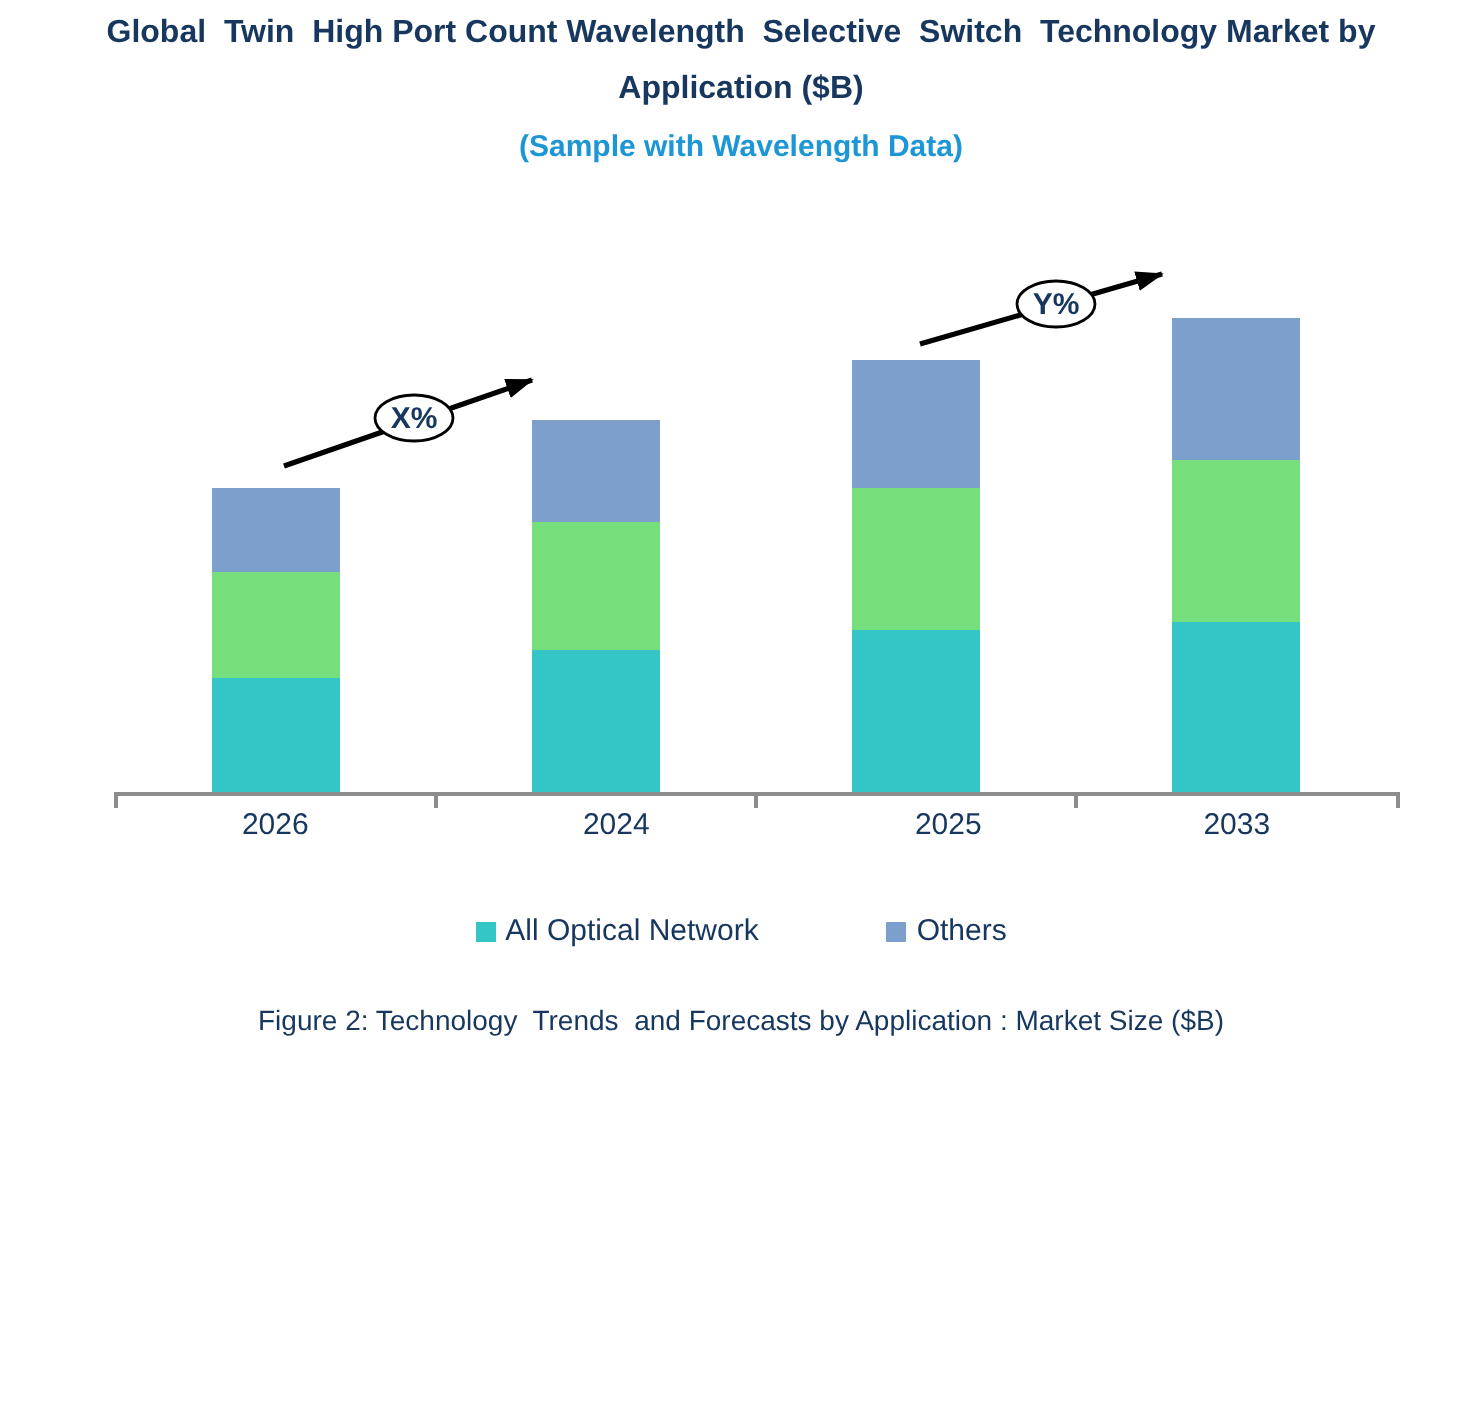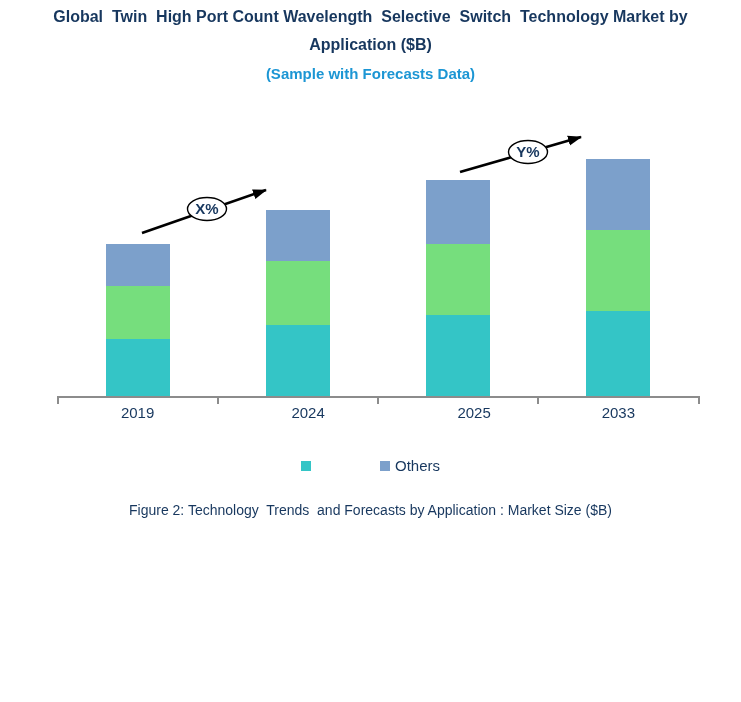--- a/index.html
+++ b/index.html
@@ -47,21 +47,21 @@
     font-size:14px;color:#17375E;white-space:pre;
   }
 </style>
 </head>
 <body>
 
 <div class="page">
 
   <div class="title-line title-line1">Global  Twin  High Port Count Wavelength  Selective  Switch  Technology Market by</div>
   <div class="title-line title-line2">Application ($B)</div>
-  <div class="subtitle">(Sample with Forecasts Data)</div>
+  <div class="subtitle">(Sample with Wavelength Data)</div>
 
   <div class="plot">
     <div id="bars-layer">
         <div class="bar" style="left: 105.625px;">
           <div class="seg" style="height: 57px; background: rgb(52, 197, 198);"></div>
           <div class="seg" style="height: 53px; background: rgb(118, 222, 125);"></div>
           <div class="seg" style="height: 42px; background: rgb(124, 160, 203);"></div>
         </div>
         <div class="bar" style="left: 265.875px;">
           <div class="seg" style="height: 71px; background: rgb(52, 197, 198);"></div>
@@ -81,21 +81,21 @@
       </div>
     <div class="axis-line"></div>
     <div id="ticks-layer">
         <div class="tick" style="left: 56.5px;"></div>
         <div class="tick" style="left: 216.75px;"></div>
         <div class="tick" style="left: 377px;"></div>
         <div class="tick" style="left: 537.25px;"></div>
         <div class="tick" style="left: 697.5px;"></div>
       </div>
     <div id="xlabels-layer">
-        <div class="xlabel" style="left: 57.5px; width: 160.25px;">2019</div>
+        <div class="xlabel" style="left: 57.5px; width: 160.25px;">2026</div>
         <div class="xlabel" style="left: 228px; width: 160.25px;">2024</div>
         <div class="xlabel" style="left: 394px; width: 160.25px;">2025</div>
         <div class="xlabel" style="left: 538.25px; width: 160.25px;">2033</div>
       </div>
 
     <svg class="annot-svg" width="741" height="702" viewBox="0 0 741 702">
       <defs>
         <marker id="arrowhead" markerUnits="userSpaceOnUse" markerWidth="15" markerHeight="12" refX="13" refY="6" orient="auto">
           <path d="M0,1 L14,6 L0,11 Z" fill="#000000"></path>
         </marker>
@@ -105,20 +105,21 @@
       <ellipse cx="207" cy="209" rx="19.5" ry="11.5" fill="#ffffff" stroke="#000000" stroke-width="1.4"></ellipse>
       <ellipse cx="528" cy="152" rx="19.5" ry="11.5" fill="#ffffff" stroke="#000000" stroke-width="1.4"></ellipse>
       <text x="207" y="214" text-anchor="middle" class="annot-text">X%</text>
       <text x="528" y="157" text-anchor="middle" class="annot-text">Y%</text>
     </svg>
   </div>
 
   <div class="legend" id="legend">
       <div class="legend-item">
         <span class="legend-swatch" style="background: rgb(52, 197, 198);"></span>
+        <span>All Optical Network</span>
       </div>
       <div class="legend-item">
         <span class="legend-swatch" style="background: rgb(124, 160, 203);"></span>
         <span>Others</span>
       </div>
     </div>
 
   <div class="caption">Figure 2: Technology  Trends  and Forecasts by Application : Market Size ($B)</div>
 
 </div>

